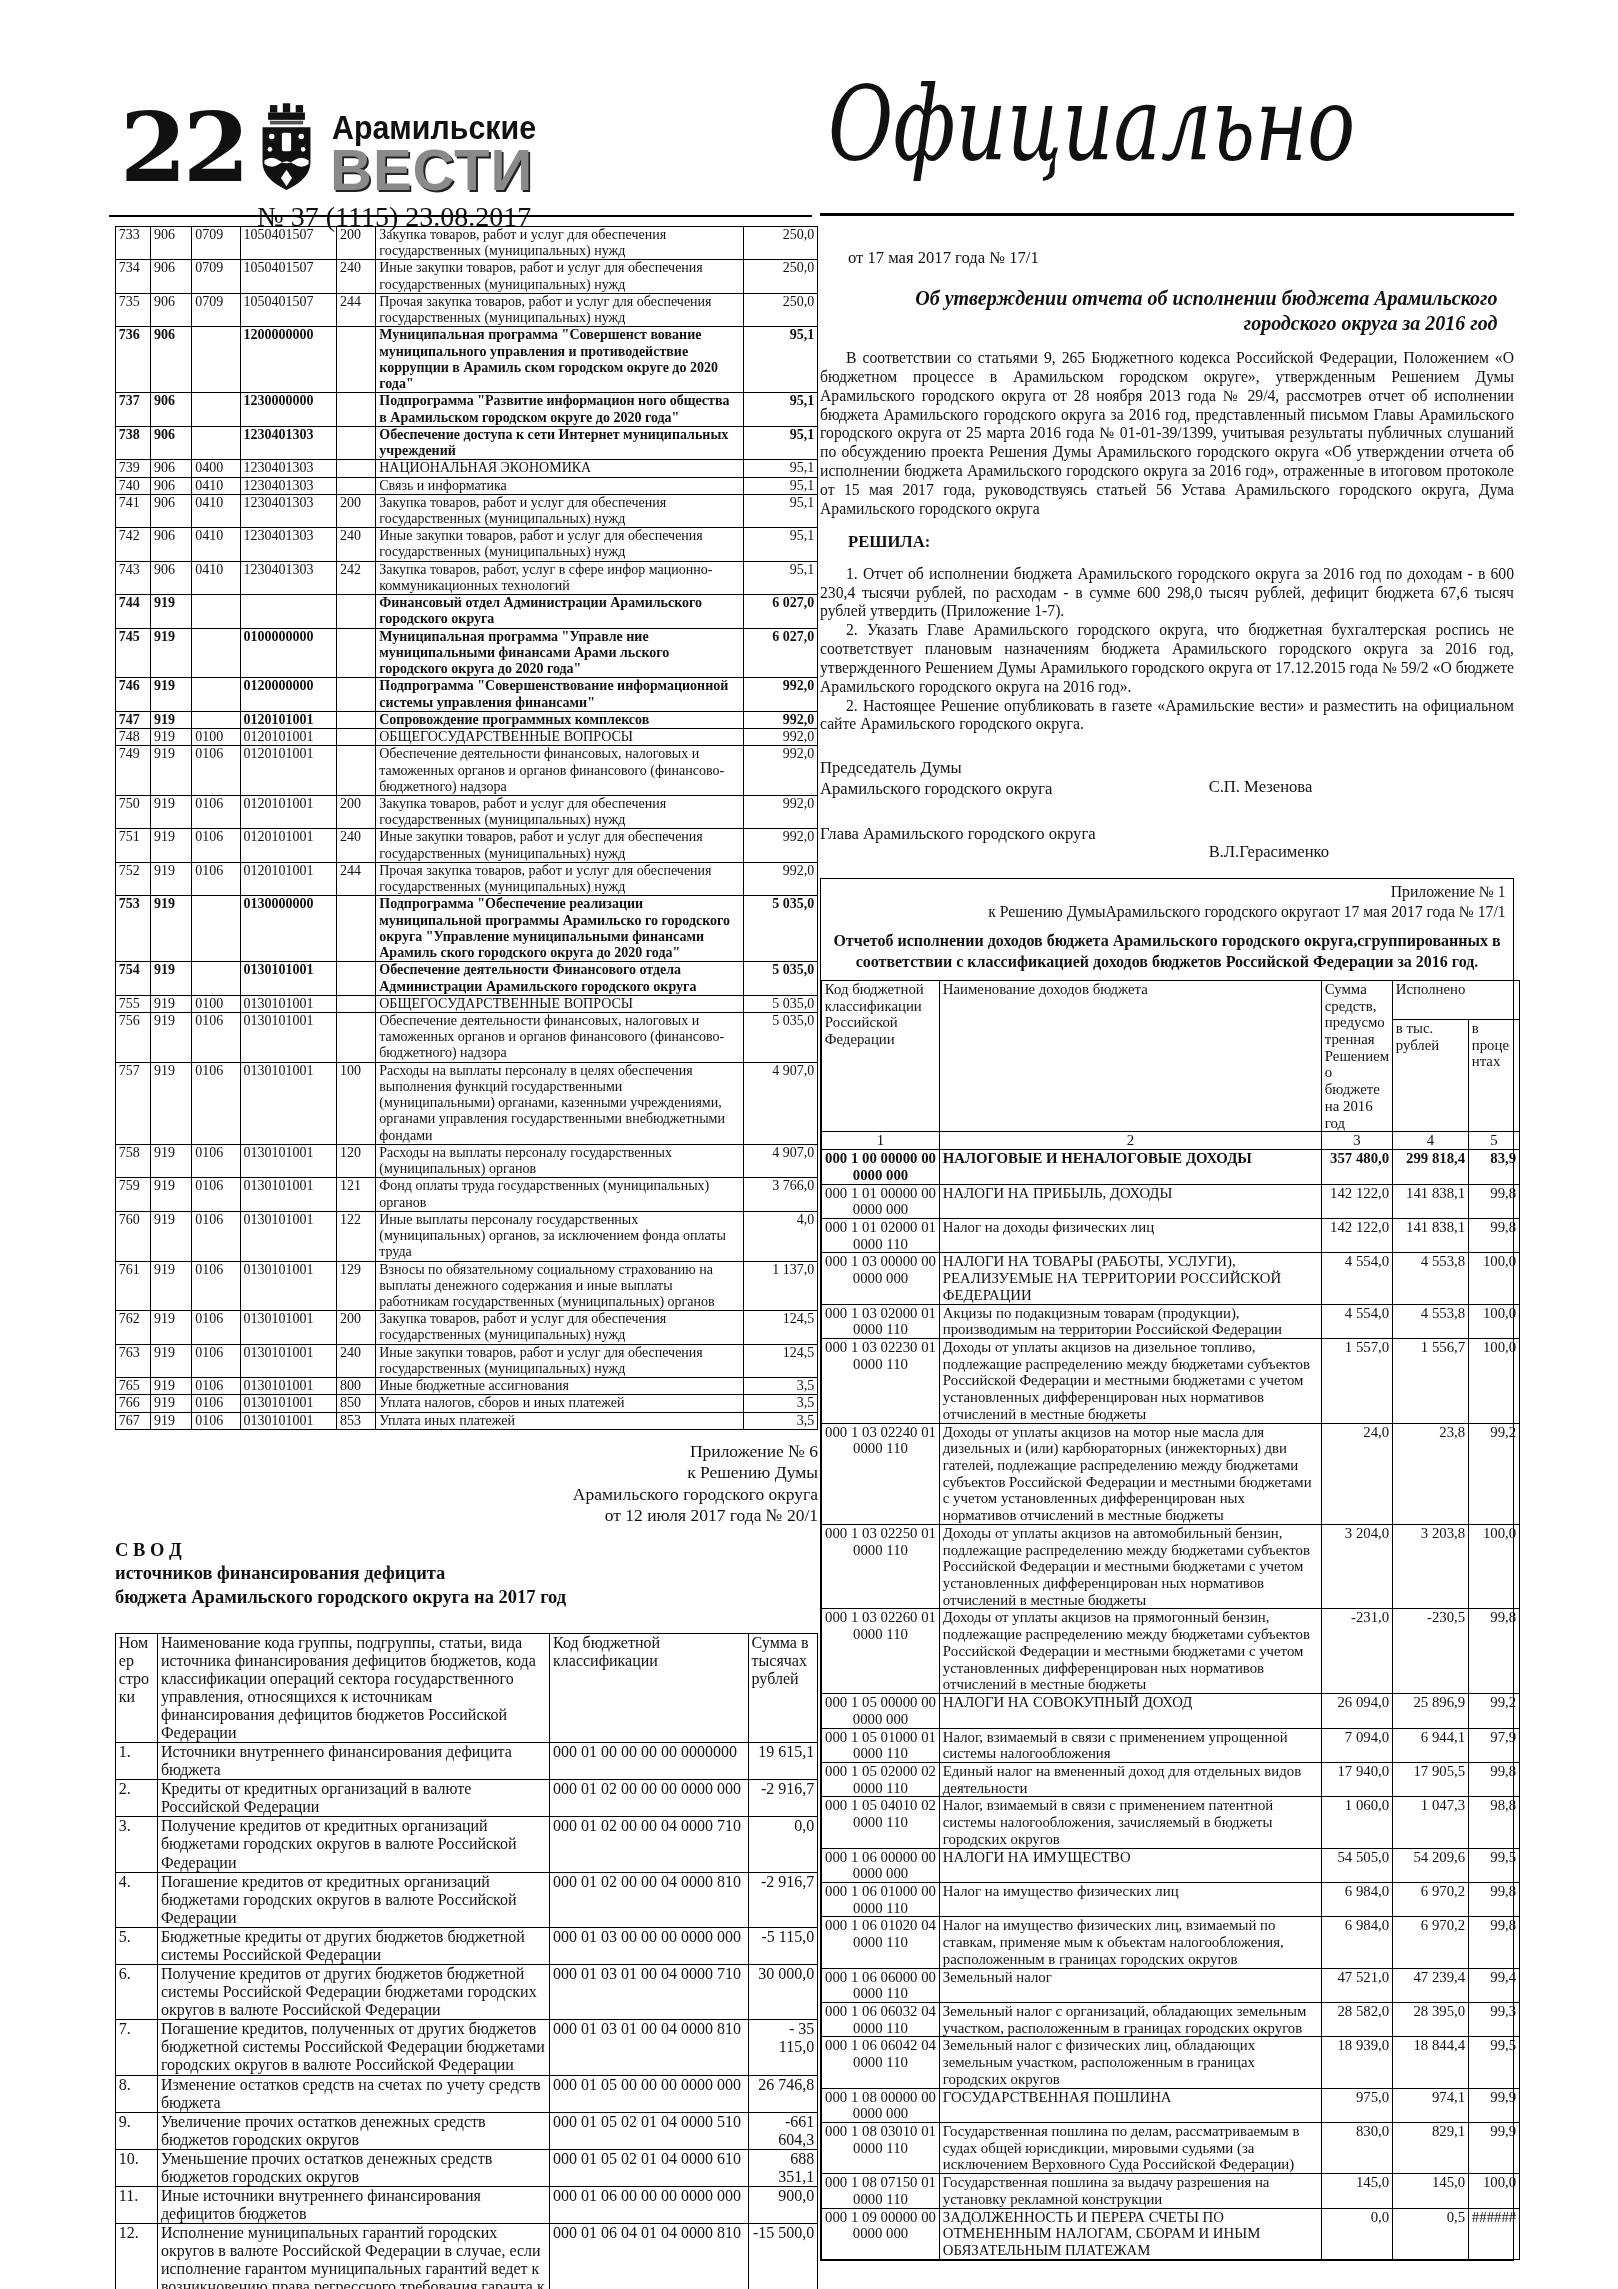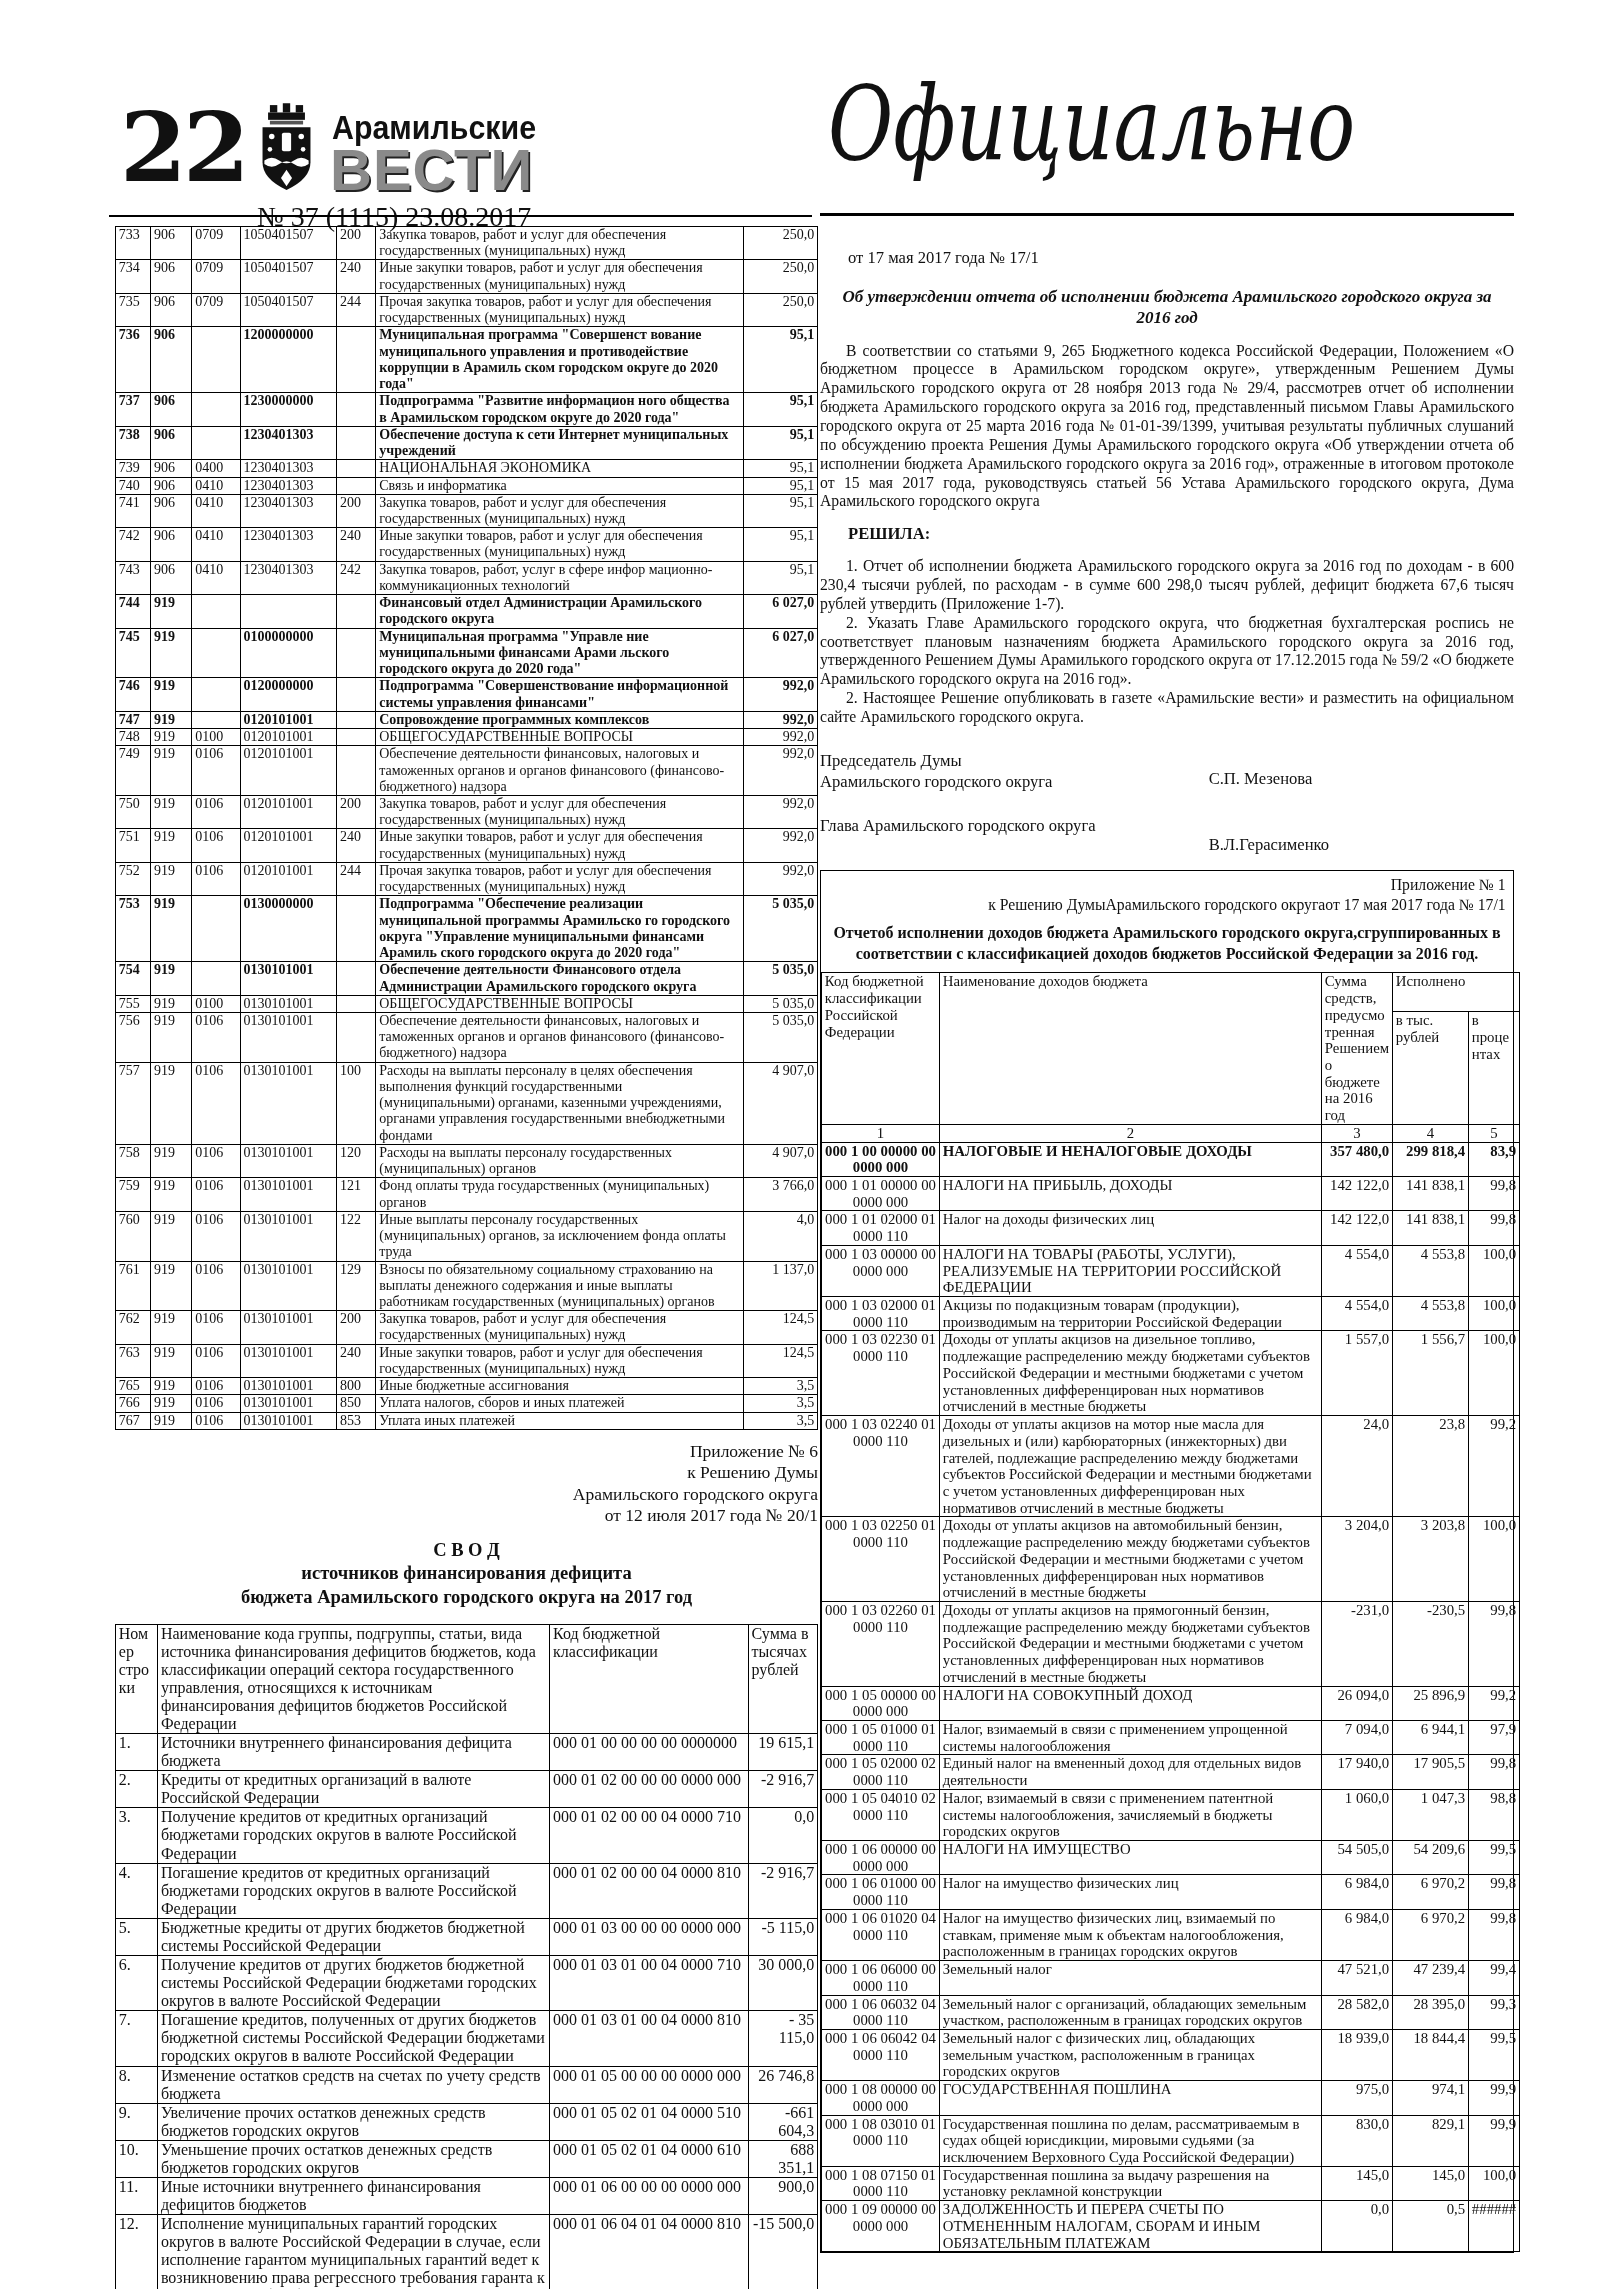--- a/index.html
+++ b/index.html
@@ -34,26 +34,26 @@
   .t-svod{font-size:16px;line-height:1.13;border-radius:29px;}
   .t-svod td:nth-child(4){text-align:right;}
   .t-svod th{text-align:center;vertical-align:top;}
   .t-app1{font-size:14.8px;line-height:1.13;border-top:none;}
   .t-app1 td:nth-child(1){text-align:center;}
   .t-app1 td:nth-child(3),.t-app1 td:nth-child(4),.t-app1 td:nth-child(5){text-align:right;}
   td.c{text-align:center !important;}
   .t-app1 th{text-align:center;vertical-align:top;}
   
   #app6-ref{margin-top:11px;text-align:right;font-size:17.5px;line-height:1.22;}
-  #app6-title{margin:13px 0 15px 0;text-align:center;font-weight:bold;font-size:18.5px;line-height:1.25;}
+  #app6-title{margin:13px 0 24px 0;text-align:left;font-weight:bold;font-size:18.5px;line-height:1.25;}
   
   .head-center{text-align:center;font-weight:bold;font-size:16.6px;line-height:1.25;letter-spacing:0;}
   .head-center div:nth-child(1),.head-center div:nth-child(2){letter-spacing:5.5px;}
   #date-line{margin:16.6px 0 0 28px;font-size:16.6px;}
-  #subject{margin:18.5px 16.6px 0 16.6px;text-align:center;font-weight:bold;font-style:italic;font-size:17px;line-height:1.25;}
+  #subject{margin:18.5px 16.6px 0 16.6px;text-align:right;font-weight:bold;font-style:italic;font-size:20px;line-height:1.25;}
   .par{margin-top:13px;font-size:15.7px;line-height:1.2;text-align:justify;}
   .par p{margin:0;text-indent:26px;}
   #resolved{margin:13px 0 0 28px;font-weight:bold;font-size:16.6px;}
   .sig{display:flex;margin-top:24px;font-size:16.6px;line-height:1.25;}
   .sig .role{width:56%;}
   .sig .name{width:44%;padding-top:18.5px;}
   .sig.first .name{padding-top:18.5px;}
   
   #app1{margin-top:14.8px;border:1.8px solid #000;}
   #app1-head{padding:3.7px 7.4px 7.4px 7.4px;}

